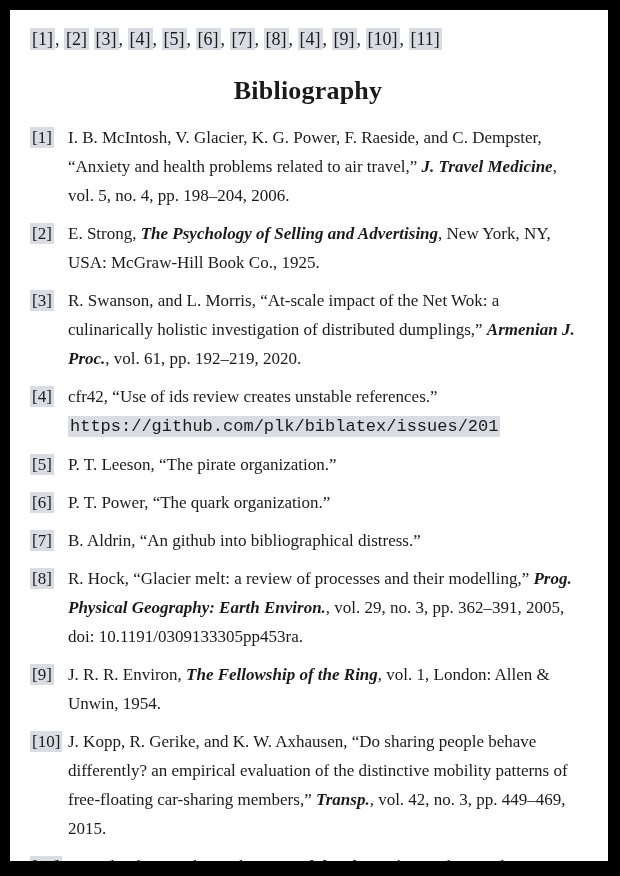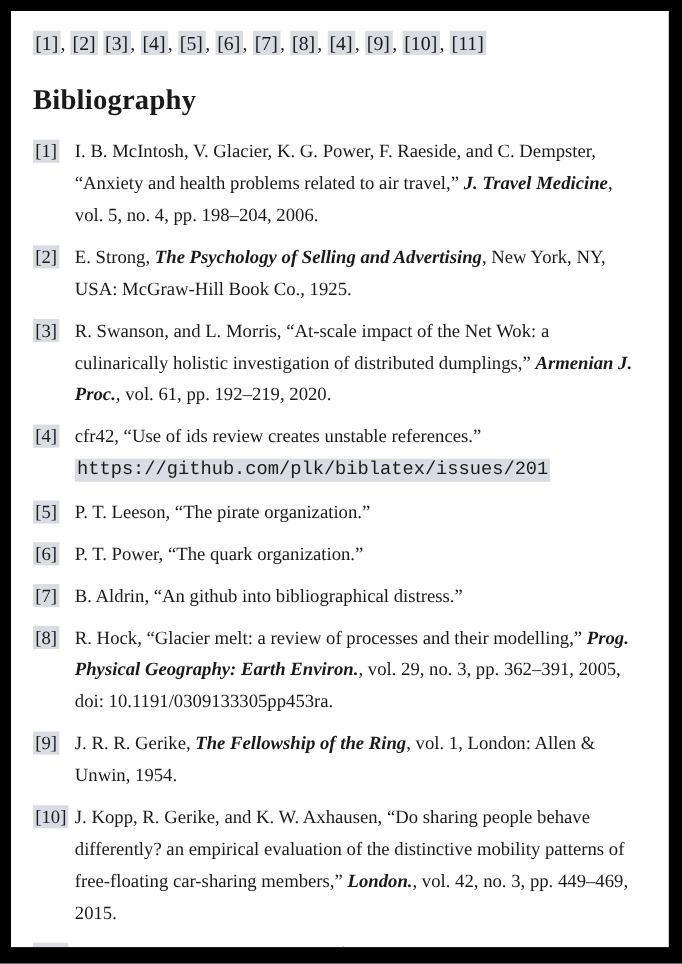--- a/index.html
+++ b/index.html
@@ -36,20 +36,21 @@
   }
   .hl {
     background: var(--hl);
     padding: 1px 2px;
   }
   h1 {
     font-size: 26px;
     font-weight: bold;
     margin: 25px 0 17px 0;
     letter-spacing: 0.2px;
+    text-align: center;
   }
   .bib-list { }
   .entry {
     display: flex;
     align-items: flex-start;
     margin-bottom: 9px;
     font-size: 17px;
     line-height: 29px;
   }
   .label-col {
@@ -95,24 +96,24 @@
       <div class="entry">
         <span class="label-col"><span class="hl">[7]</span></span>
         <div class="entry-text"><span>B. Aldrin, “An github into bibliographical distress.”</span></div>
       </div>
       <div class="entry">
         <span class="label-col"><span class="hl">[8]</span></span>
         <div class="entry-text"><span>R. Hock, “Glacier melt: a review of processes and their modelling,” </span><span class="it">Prog. Physical Geography: Earth Environ.</span><span>, vol. 29, no. 3, pp. 362–391, 2005, doi: 10.1191/0309133305pp453ra.</span></div>
       </div>
       <div class="entry">
         <span class="label-col"><span class="hl">[9]</span></span>
-        <div class="entry-text"><span>J. R. R. Gerike, </span><span class="it">The Fellowship of the Ring</span><span>, vol. 1, London: Allen &amp; Unwin, 1954.</span></div>
+        <div class="entry-text"><span>J. R. R. Environ, </span><span class="it">The Fellowship of the Ring</span><span>, vol. 1, London: Allen &amp; Unwin, 1954.</span></div>
       </div>
       <div class="entry">
         <span class="label-col"><span class="hl">[10]</span></span>
-        <div class="entry-text"><span>J. Kopp, R. Gerike, and K. W. Axhausen, “Do sharing people behave differently? an empirical evaluation of the distinctive mobility patterns of free-floating car-sharing members,” </span><span class="it">London.</span><span>, vol. 42, no. 3, pp. 449–469, 2015.</span></div>
+        <div class="entry-text"><span>J. Kopp, R. Gerike, and K. W. Axhausen, “Do sharing people behave differently? an empirical evaluation of the distinctive mobility patterns of free-floating car-sharing members,” </span><span class="it">Transp.</span><span>, vol. 42, no. 3, pp. 449–469, 2015.</span></div>
       </div>
       <div class="entry">
         <span class="label-col"><span class="hl">[11]</span></span>
         <div class="entry-text"><span>L. Richardson, and S. Ruby, </span><span class="it">RESTful Web Services</span><span>, Sebastopol, CA, USA: O'Reilly Media, 2008.</span></div>
       </div>
     </div>
 </div>
 
 </body></html>

